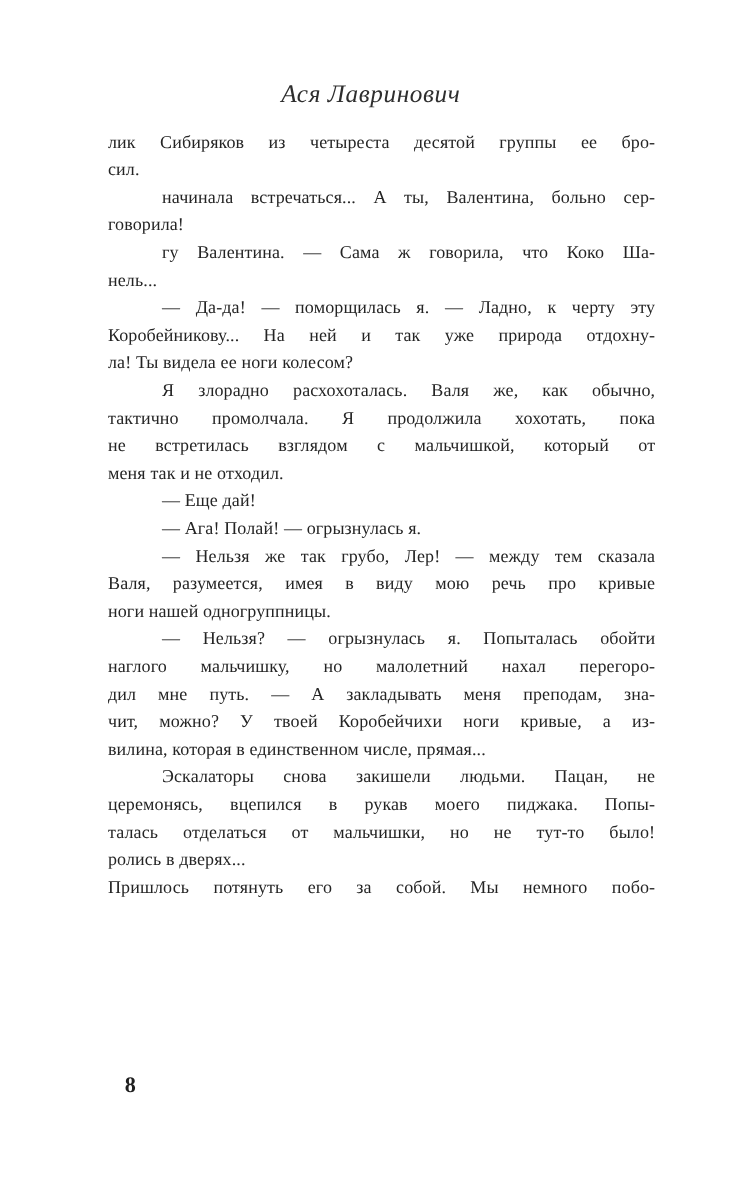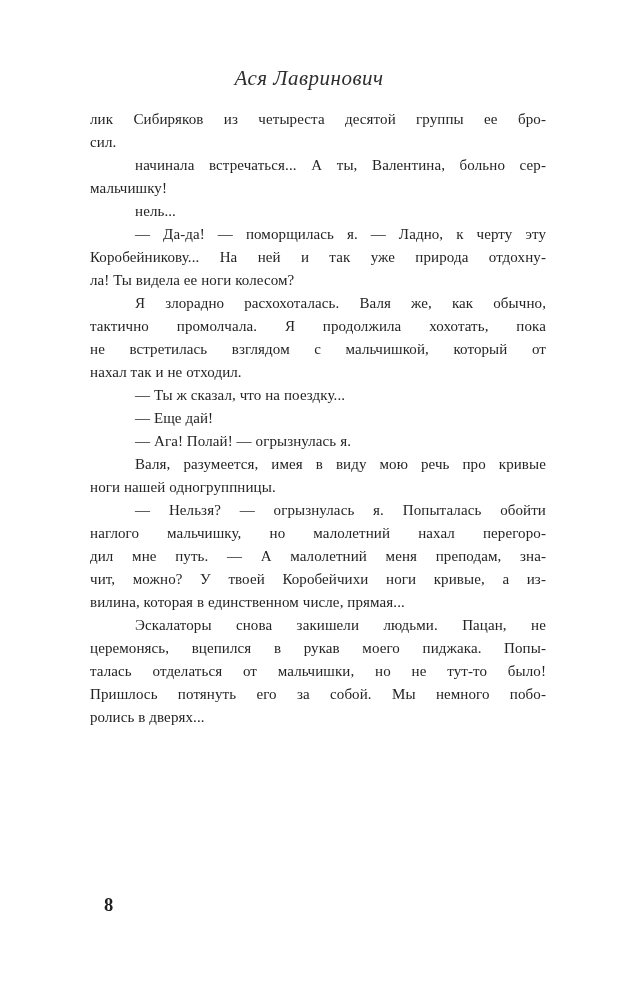--- a/index.html
+++ b/index.html
@@ -65,59 +65,58 @@
 <div class="book-page">
   <div class="running-header">Ася Лавринович</div>
 
   <div class="text-body">
       <div class="paragraph">
         <div class="line just">лик Сибиряков из четыреста десятой группы ее бро-</div>
         <div class="line last">сил.</div>
       </div>
       <div class="paragraph indent">
         <div class="line just">начинала встречаться... А ты, Валентина, больно сер-</div>
-        <div class="line last">мальчишку!</div>
+        <div class="line last">говорила!</div>
       </div>
       <div class="paragraph indent">
+        <div class="line just">гу Валентина. — Сама ж говорила, что Коко Ша-</div>
         <div class="line last">нель...</div>
       </div>
       <div class="paragraph indent">
         <div class="line just">— Да-да! — поморщилась я. — Ладно, к черту эту</div>
         <div class="line just">Коробейникову... На ней и так уже природа отдохну-</div>
         <div class="line last">ла! Ты видела ее ноги колесом?</div>
       </div>
       <div class="paragraph indent">
         <div class="line just">Я злорадно расхохоталась. Валя же, как обычно,</div>
         <div class="line just">тактично промолчала. Я продолжила хохотать, пока</div>
         <div class="line just">не встретилась взглядом с мальчишкой, который от</div>
-        <div class="line last">нахал так и не отходил.</div>
-      </div>
-      <div class="paragraph indent">
-        <div class="line last">— Ты ж сказал, что на поездку...</div>
+        <div class="line last">меня так и не отходил.</div>
       </div>
       <div class="paragraph indent">
         <div class="line last">— Еще дай!</div>
       </div>
       <div class="paragraph indent">
         <div class="line last">— Ага! Полай! — огрызнулась я.</div>
       </div>
       <div class="paragraph indent">
+        <div class="line just">— Нельзя же так грубо, Лер! — между тем сказала</div>
         <div class="line just">Валя, разумеется, имея в виду мою речь про кривые</div>
         <div class="line last">ноги нашей одногруппницы.</div>
       </div>
       <div class="paragraph indent">
         <div class="line just">— Нельзя? — огрызнулась я. Попыталась обойти</div>
         <div class="line just">наглого мальчишку, но малолетний нахал перегоро-</div>
-        <div class="line just">дил мне путь. — А малолетний меня преподам, зна-</div>
+        <div class="line just">дил мне путь. — А закладывать меня преподам, зна-</div>
         <div class="line just">чит, можно? У твоей Коробейчихи ноги кривые, а из-</div>
         <div class="line last">вилина, которая в единственном числе, прямая...</div>
       </div>
       <div class="paragraph indent">
         <div class="line just">Эскалаторы снова закишели людьми. Пацан, не</div>
         <div class="line just">церемонясь, вцепился в рукав моего пиджака. Попы-</div>
         <div class="line just">талась отделаться от мальчишки, но не тут-то было!</div>
+        <div class="line last">ролись в дверях...</div>
         <div class="line just">Пришлось потянуть его за собой. Мы немного побо-</div>
-        <div class="line last">ролись в дверях...</div>
       </div>
     </div>
 
   <div class="page-number">8</div>
 </div>
 
 </body></html>

